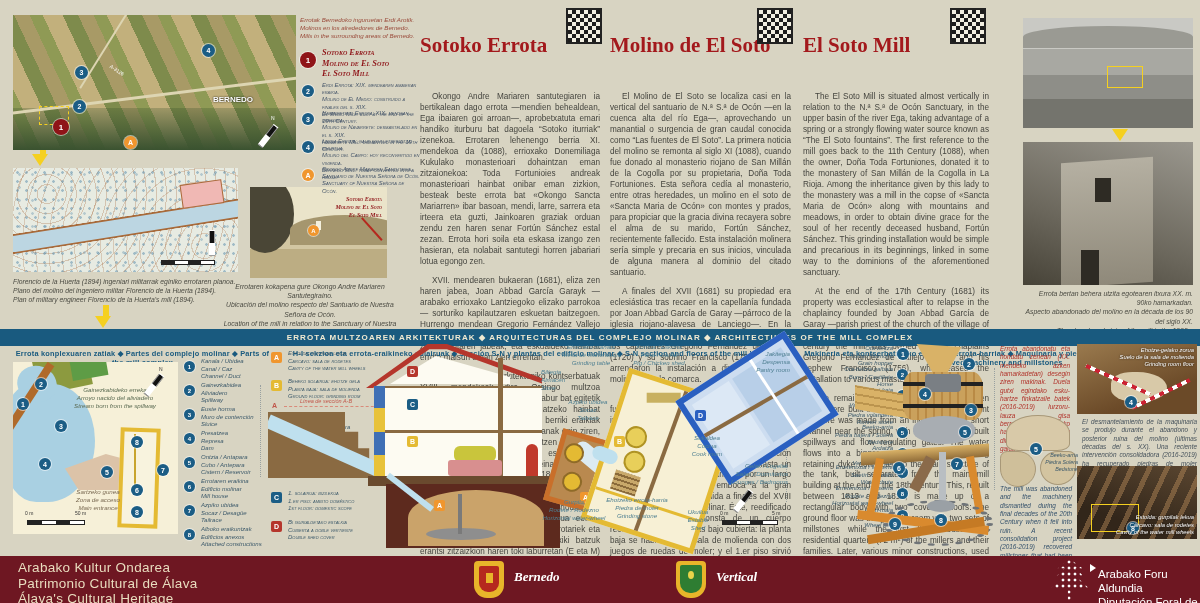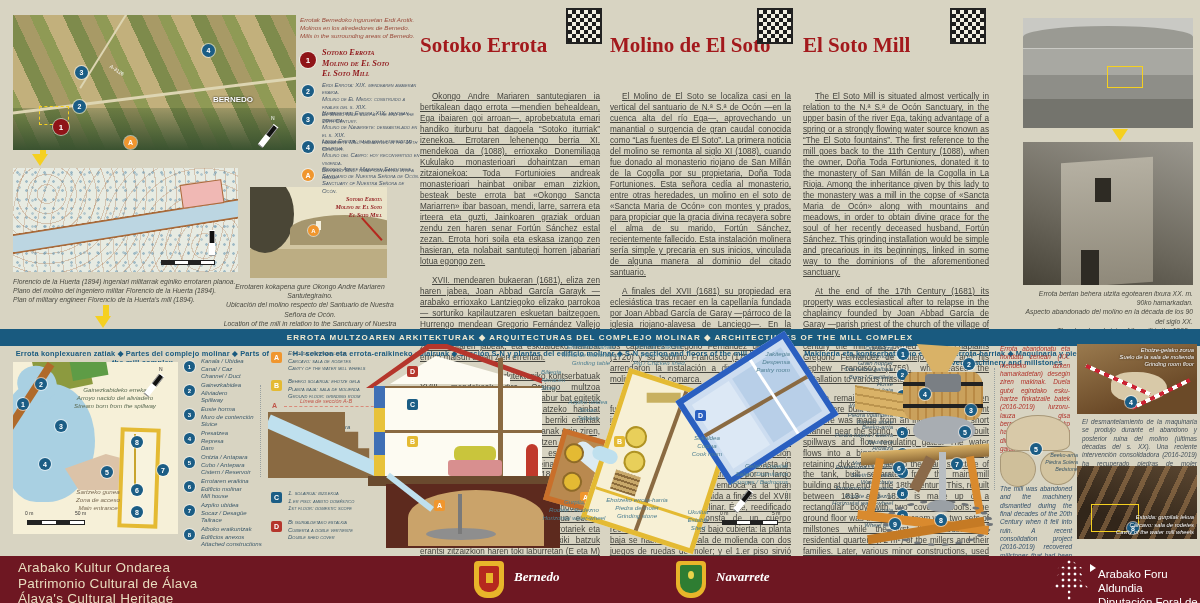--- a/index.html
+++ b/index.html
@@ -10,21 +10,21 @@
   .it{font-style:italic;}
   .sc{font-variant:small-caps;}
   .cap{font-size:6.8px;line-height:1.35;color:#4a4a42;font-style:italic;}
   .dot{position:absolute;border-radius:50%;color:#fff;display:flex;align-items:center;justify-content:center;
        font-weight:bold;background:#1b5d85;box-shadow:0 0 0 1px rgba(255,255,255,.55);}
   .dot.red{background:#8f1418;} .dot.orange{background:#f0962e;}
   .chip{position:absolute;width:11px;height:11px;color:#fff;font-size:7px;font-weight:bold;
         display:flex;align-items:center;justify-content:center;border-radius:2px;}
   .title{font-family:"Liberation Serif",serif;font-weight:bold;color:#a3191c;font-size:21px;}
   .bodytxt{font-size:8.2px;line-height:1.34;text-align:justify;color:#45453f;}
-  .bodytxt p{margin:0 0 8px 0;text-indent:12px;text-decoration:underline;}
+  .bodytxt p{margin:0 0 8px 0;text-indent:12px;}
   .qr{position:absolute;width:32px;height:32px;border:2px solid #222;
       background:repeating-conic-gradient(#1d1d1d 0% 25%, #f2efe2 0% 50%);background-size:8px 8px;}
   .legend-item-txt{font-size:5.9px;line-height:1.22;color:#46566a;font-style:italic;}
   .blue-legend{font-size:6px;line-height:1.25;color:#3d5a6b;font-style:italic;}
   .subhead{font-size:7.4px;font-weight:bold;color:#195a7f;text-align:center;letter-spacing:.2px;}
   .planlabel{font-size:6.2px;line-height:1.25;color:#4e7f91;font-style:italic;text-align:center;}
   .whitelabel{font-size:5.8px;line-height:1.25;color:#fff;font-style:italic;text-align:right;
               text-shadow:0 0 2px rgba(0,0,0,.8);}
   .arrow-down{position:absolute;width:0;height:0;border-left:8px solid transparent;
               border-right:8px solid transparent;border-top:12px solid #f5d020;}
@@ -497,20 +497,20 @@
 Álava's Cultural Heritage</div>
     <div class="abs" style="left:474px;top:5px;width:30px;height:37px;background:#e8b52a;border-radius:4px 4px 13px 13px;">
       <div class="abs" style="left:5px;top:5px;width:20px;height:26px;background:#b5281e;border-radius:2px 2px 9px 9px;"></div>
       <div class="abs" style="left:12px;top:12px;width:7px;height:10px;background:#e8b52a;"></div>
     </div>
     <div class="abs it" style="left:514px;top:13px;font-size:13px;font-weight:bold;color:#fff;font-family:'Liberation Serif',serif;">Bernedo</div>
     <div class="abs" style="left:676px;top:5px;width:30px;height:37px;background:#e8b52a;border-radius:4px 4px 14px 14px;">
       <div class="abs" style="left:4px;top:4px;width:22px;height:28px;background:#2e7d32;border-radius:2px 2px 10px 10px;"></div>
       <div class="abs" style="left:12px;top:10px;width:6px;height:8px;background:#e8d44a;border-radius:50%;"></div>
     </div>
-    <div class="abs it" style="left:716px;top:13px;font-size:13px;font-weight:bold;color:#fff;font-family:'Liberation Serif',serif;">Navarrete</div>
+    <div class="abs it" style="left:716px;top:13px;font-size:13px;font-weight:bold;color:#fff;font-family:'Liberation Serif',serif;">Vertical</div>
     <div class="abs" style="left:1048px;top:3px;width:44px;height:42px;background-image:radial-gradient(#fff 35%,transparent 38%);background-size:6px 6px;clip-path:polygon(50% 0,78% 22%,62% 22%,85% 45%,68% 45%,95% 72%,55% 72%,55% 100%,45% 100%,45% 72%,5% 72%,32% 45%,15% 45%,38% 22%,22% 22%);"></div>
     <div class="abs" style="left:1090px;top:8px;width:0;height:0;border-top:4px solid transparent;border-bottom:4px solid transparent;border-left:6px solid #fff;"></div>
     <div class="abs ml" style="left:1098px;top:12px;font-size:11.5px;line-height:1.2;color:#fff;">Arabako Foru Aldundia
 Diputación Foral de Álava</div>
   </div>
 
 </div>
 
 </body></html>

